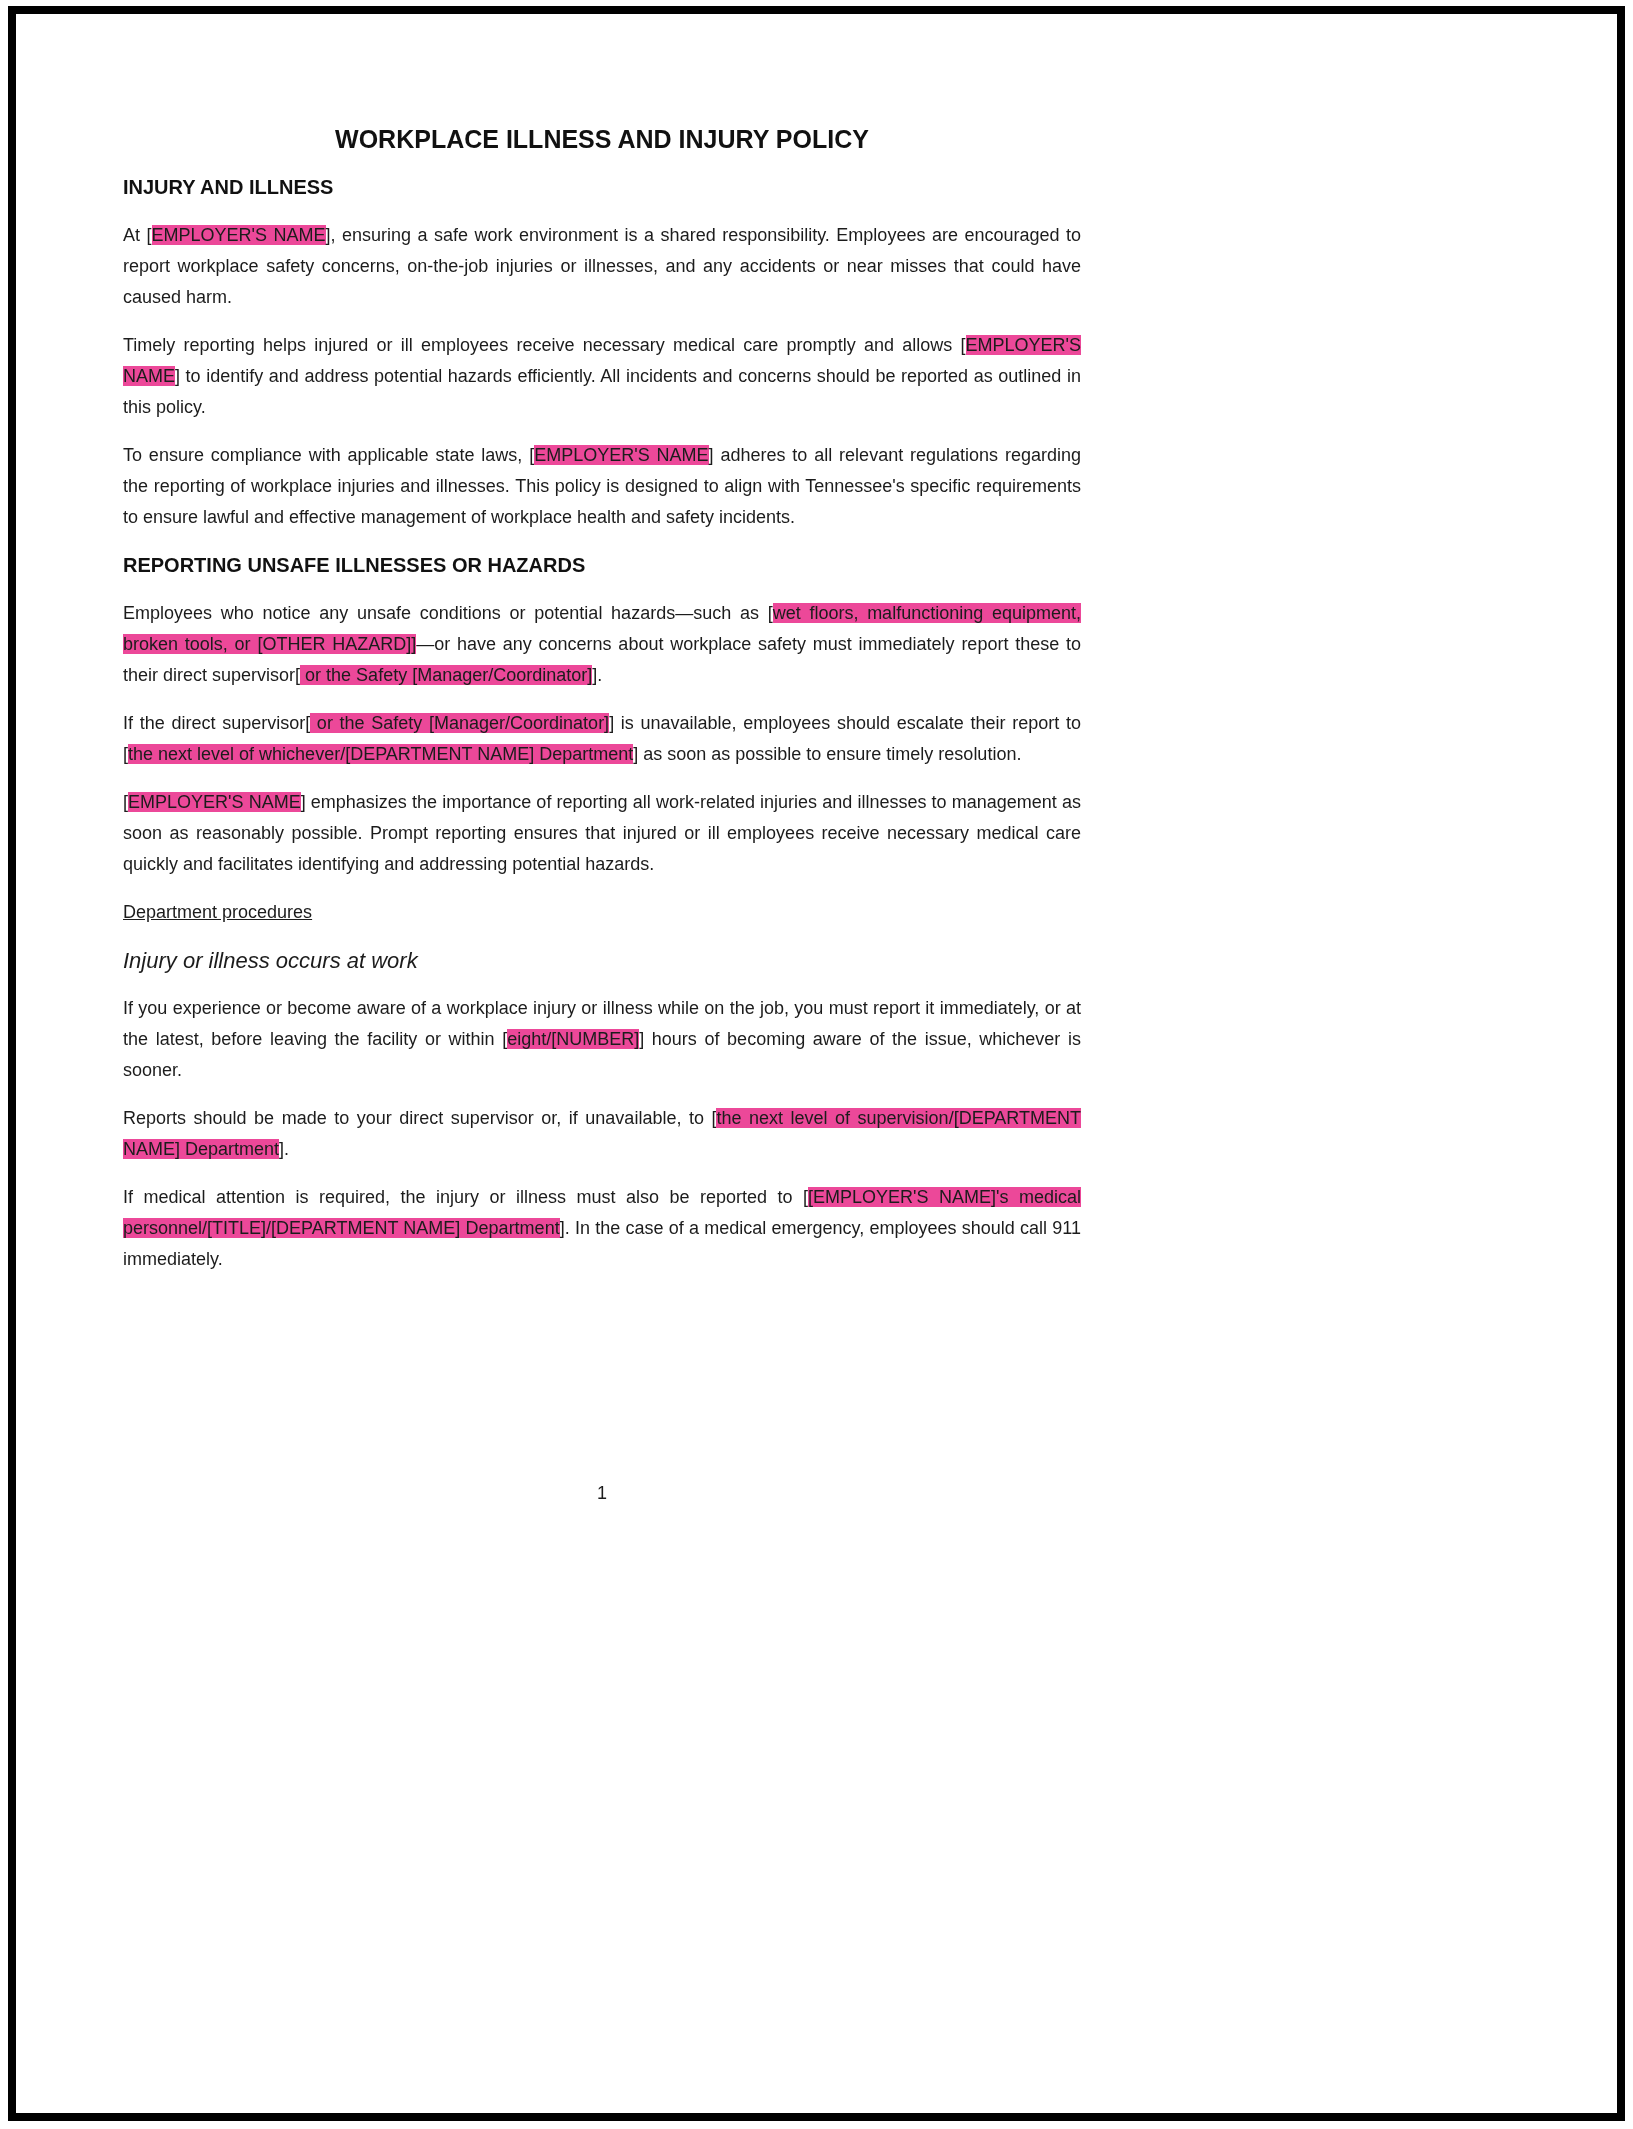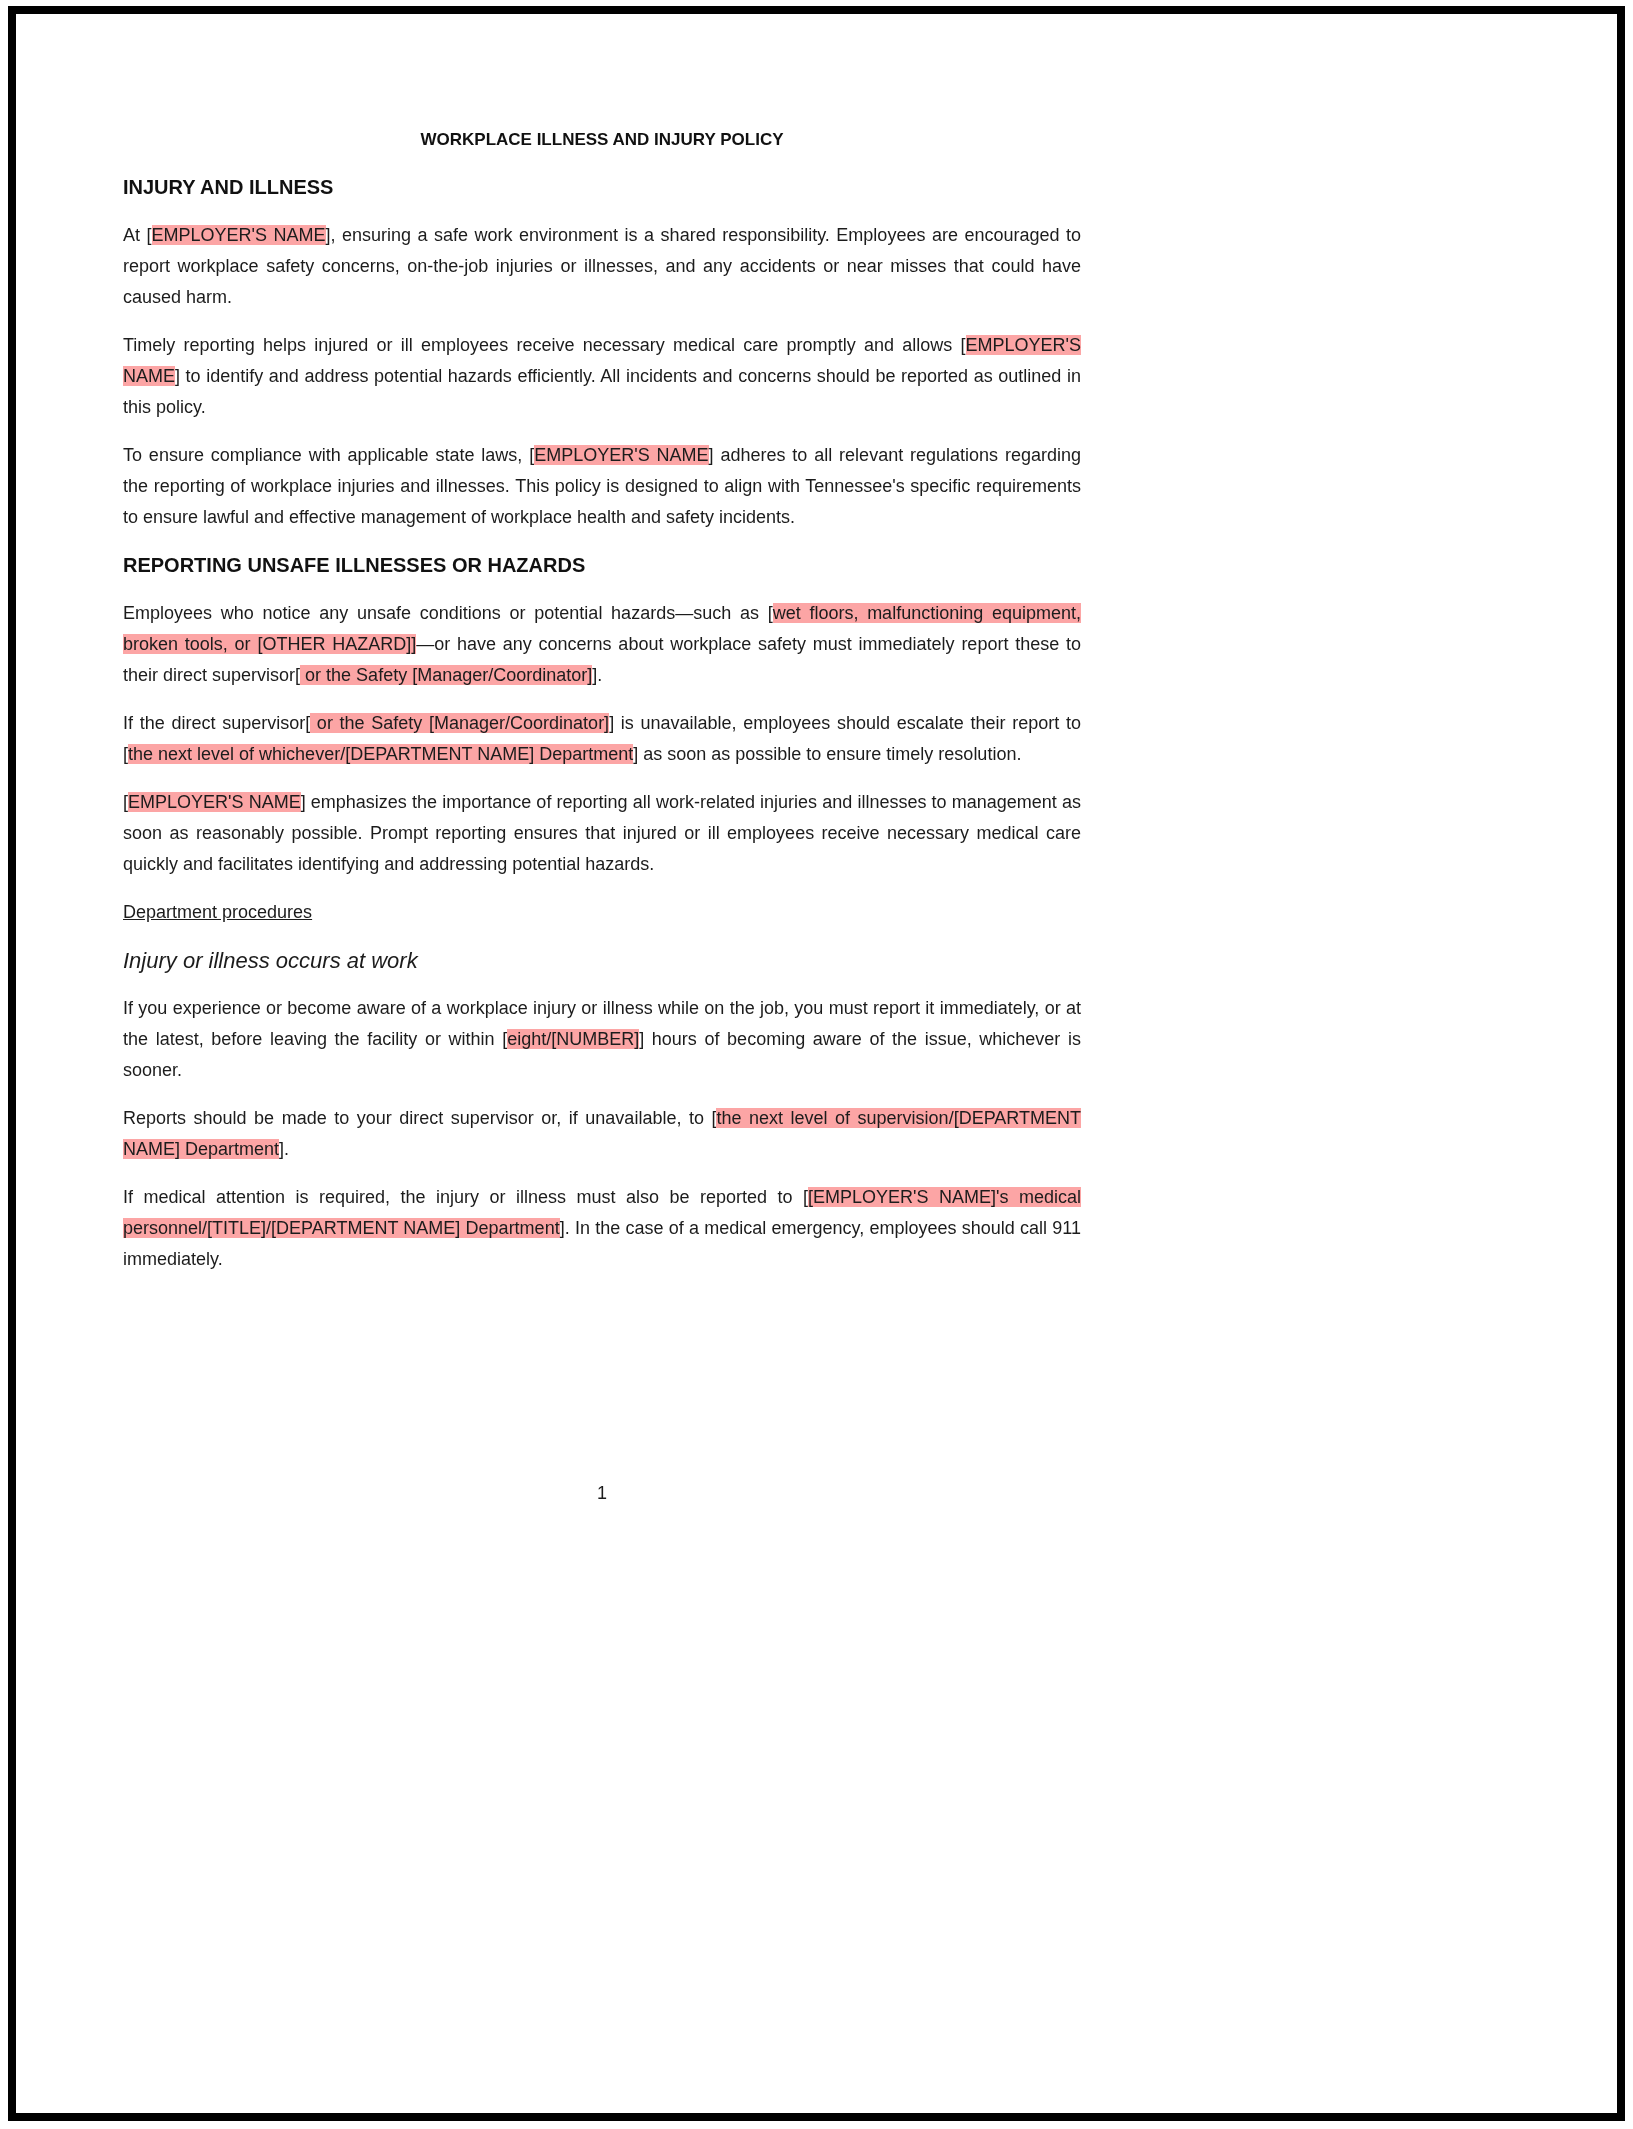--- a/index.html
+++ b/index.html
@@ -22,21 +22,21 @@
   }
   .doc {
     position: absolute;
     left: 107px;
     top: 110px;
     width: 958px;
   }
   .title {
     text-align: center;
     font-weight: bold;
-    font-size: 17px;
+    font-size: 25px;
     line-height: 31px;
     margin-bottom: 17px;
     color: #111111;
   }
   .h {
     font-size: 20px;
     font-weight: bold;
     line-height: 31px;
     margin-bottom: 17px;
     color: #111111;
@@ -53,21 +53,21 @@
     margin-bottom: 17px;
     text-decoration: underline;
   }
   .i-head {
     font-size: 22px;
     line-height: 31px;
     margin-bottom: 17px;
     font-style: italic;
   }
   .hl {
-    background: #fca5a5;
+    background: #ec4899;
     color: inherit;
     padding: 0 0;
   }
   .page-number {
     position: absolute;
     left: 107px;
     top: 1469px;
     width: 958px;
     text-align: center;
     font-size: 18px;

